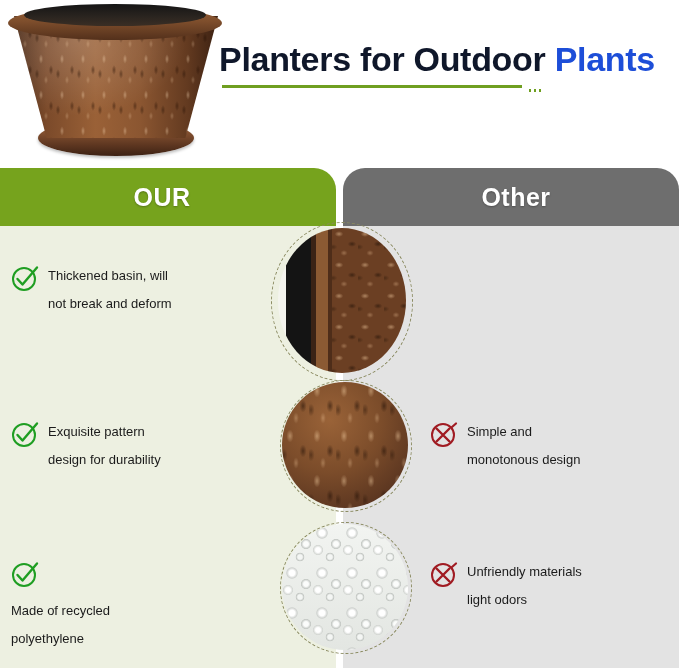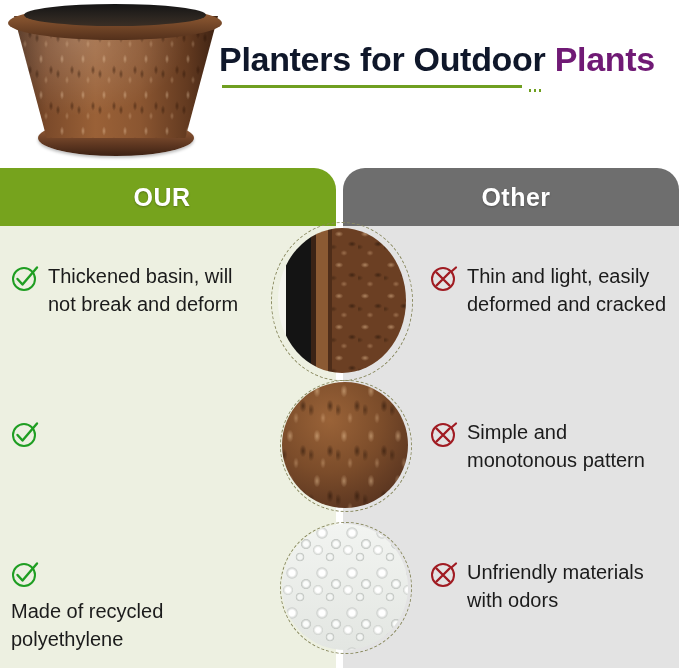--- a/index.html
+++ b/index.html
@@ -82,21 +82,21 @@
     width: 456px;
   }
   .title-line {
     font-size: 34px;
     font-weight: bold;
     letter-spacing: -0.3px;
     white-space: nowrap;
     line-height: 42px;
   }
   .title-green { color: #0f172a; }
-  .title-black { color: #701a75; }
+  .title-black { color: #1d4ed8; }
   .title-rule {
     margin-top: 5px;
     margin-left: 3px;
     width: 300px;
     height: 3px;
     background: #6f9f20;
   }
   .title-rule-dots {
     position: absolute;
     left: 310px; top: 51px;
@@ -143,21 +143,21 @@
   }
 
   
   .feature {
     position: absolute;
     display: flex;
     align-items: flex-start;
     gap: 9px;
   }
   .feature-text {
-    font-size: 20px;
+    font-size: 13px;
     color: #1b1b1b;
     line-height: 28px;
     white-space: pre-line;
   }
   .f-our-1   { left: 11px;  top: 262px; width: 262px; }
   .f-our-2   { left: 11px;  top: 418px; width: 262px; }
   .f-our-3   { left: 11px;  top: 558px; width: 262px; flex-direction: column; }
   .f-oth-1   { left: 430px; top: 262px; width: 250px; }
   .f-oth-2   { left: 430px; top: 418px; width: 250px; }
   .f-oth-3   { left: 430px; top: 558px; width: 250px; }
@@ -290,62 +290,53 @@
 not break and deform</span>
   </div>
 
   <div class="feature f-our-2">
     <span class="icon">
       <svg viewBox="0 0 28 28" width="28" height="28">
         <circle cx="13" cy="15" r="11" fill="none" stroke="#1f9e22" stroke-width="2"></circle>
         <path d="M6.5 15 L11.5 20.5 L26 3.5" fill="none" stroke="#1f9e22" stroke-width="2.4" stroke-linecap="round" stroke-linejoin="round"></path>
       </svg>
     </span>
+    <span class="feature-text">Exquisite pattern
+design for durability</span>
   </div>
 
   <div class="feature f-our-3">
     <span class="icon">
       <svg viewBox="0 0 28 28" width="28" height="28">
         <circle cx="13" cy="15" r="11" fill="none" stroke="#1f9e22" stroke-width="2"></circle>
         <path d="M6.5 15 L11.5 20.5 L26 3.5" fill="none" stroke="#1f9e22" stroke-width="2.4" stroke-linecap="round" stroke-linejoin="round"></path>
       </svg>
     </span>
     <span class="feature-text">Made of recycled
 polyethylene</span>
   </div>
 
-  <div class="feature f-oth-1">
+
+  <div class="feature f-oth-2">
     <span class="icon">
       <svg viewBox="0 0 28 28" width="28" height="28">
         <circle cx="13" cy="15" r="11" fill="none" stroke="#a01b22" stroke-width="2"></circle>
         <path d="M6.5 8.5 L19.5 21.5 M19.5 8.5 L6.5 21.5" fill="none" stroke="#a01b22" stroke-width="2.4" stroke-linecap="round"></path>
         <path d="M22 7 L26 3.5" fill="none" stroke="#a01b22" stroke-width="2.2" stroke-linecap="round"></path>
       </svg>
     </span>
-    <span class="feature-text">Thin and light, easily
-deformed and cracked</span>
-  </div>
-
-  <div class="feature f-oth-2">
+    <span class="feature-text">Simple and
+monotonous design</span>
+  </div>
+
+  <div class="feature f-oth-3">
     <span class="icon">
       <svg viewBox="0 0 28 28" width="28" height="28">
         <circle cx="13" cy="15" r="11" fill="none" stroke="#a01b22" stroke-width="2"></circle>
         <path d="M6.5 8.5 L19.5 21.5 M19.5 8.5 L6.5 21.5" fill="none" stroke="#a01b22" stroke-width="2.4" stroke-linecap="round"></path>
         <path d="M22 7 L26 3.5" fill="none" stroke="#a01b22" stroke-width="2.2" stroke-linecap="round"></path>
       </svg>
     </span>
-    <span class="feature-text">Simple and
-monotonous pattern</span>
-  </div>
-
-  <div class="feature f-oth-3">
-    <span class="icon">
-      <svg viewBox="0 0 28 28" width="28" height="28">
-        <circle cx="13" cy="15" r="11" fill="none" stroke="#a01b22" stroke-width="2"></circle>
-        <path d="M6.5 8.5 L19.5 21.5 M19.5 8.5 L6.5 21.5" fill="none" stroke="#a01b22" stroke-width="2.4" stroke-linecap="round"></path>
-        <path d="M22 7 L26 3.5" fill="none" stroke="#a01b22" stroke-width="2.2" stroke-linecap="round"></path>
-      </svg>
-    </span>
     <span class="feature-text">Unfriendly materials
-with odors</span>
+light odors</span>
   </div>
 
 </div>
 
 </body></html>

